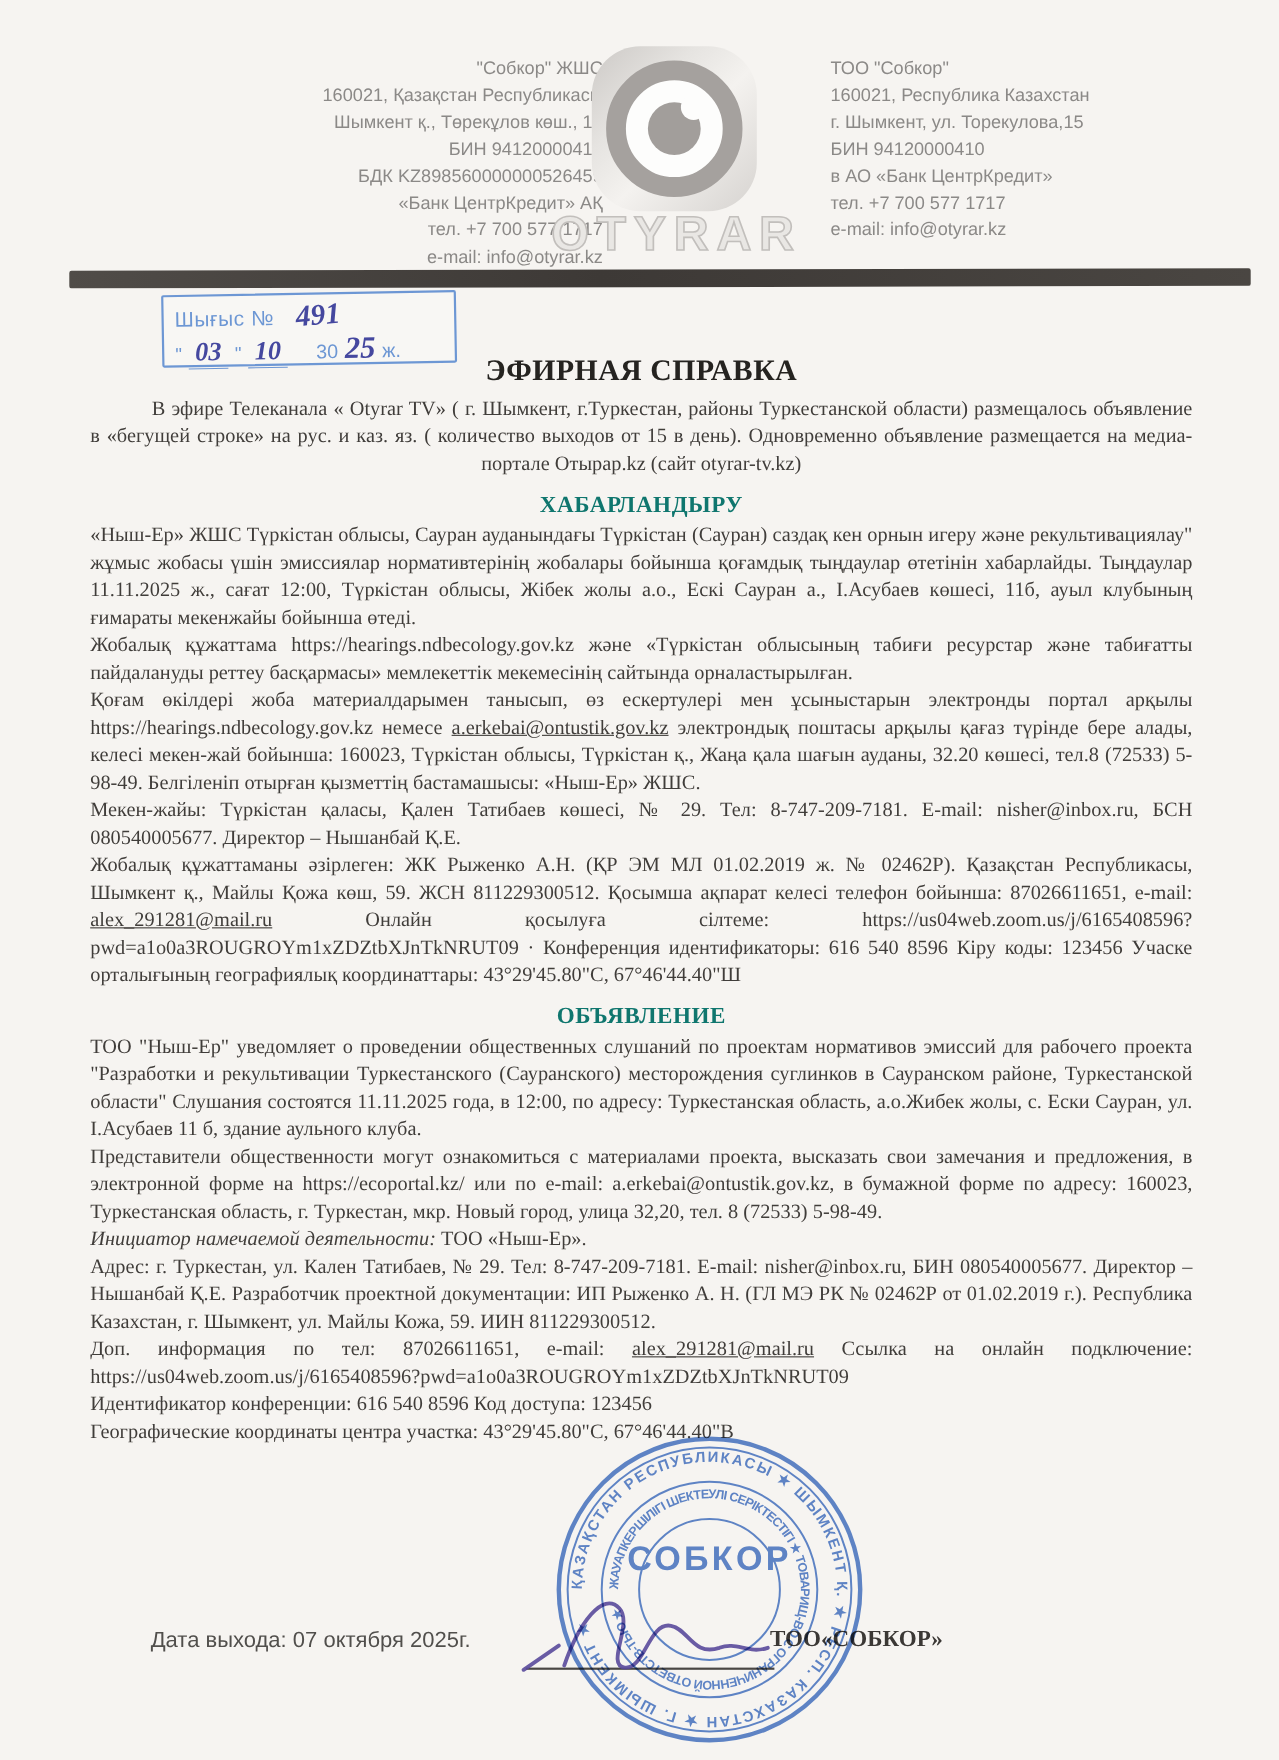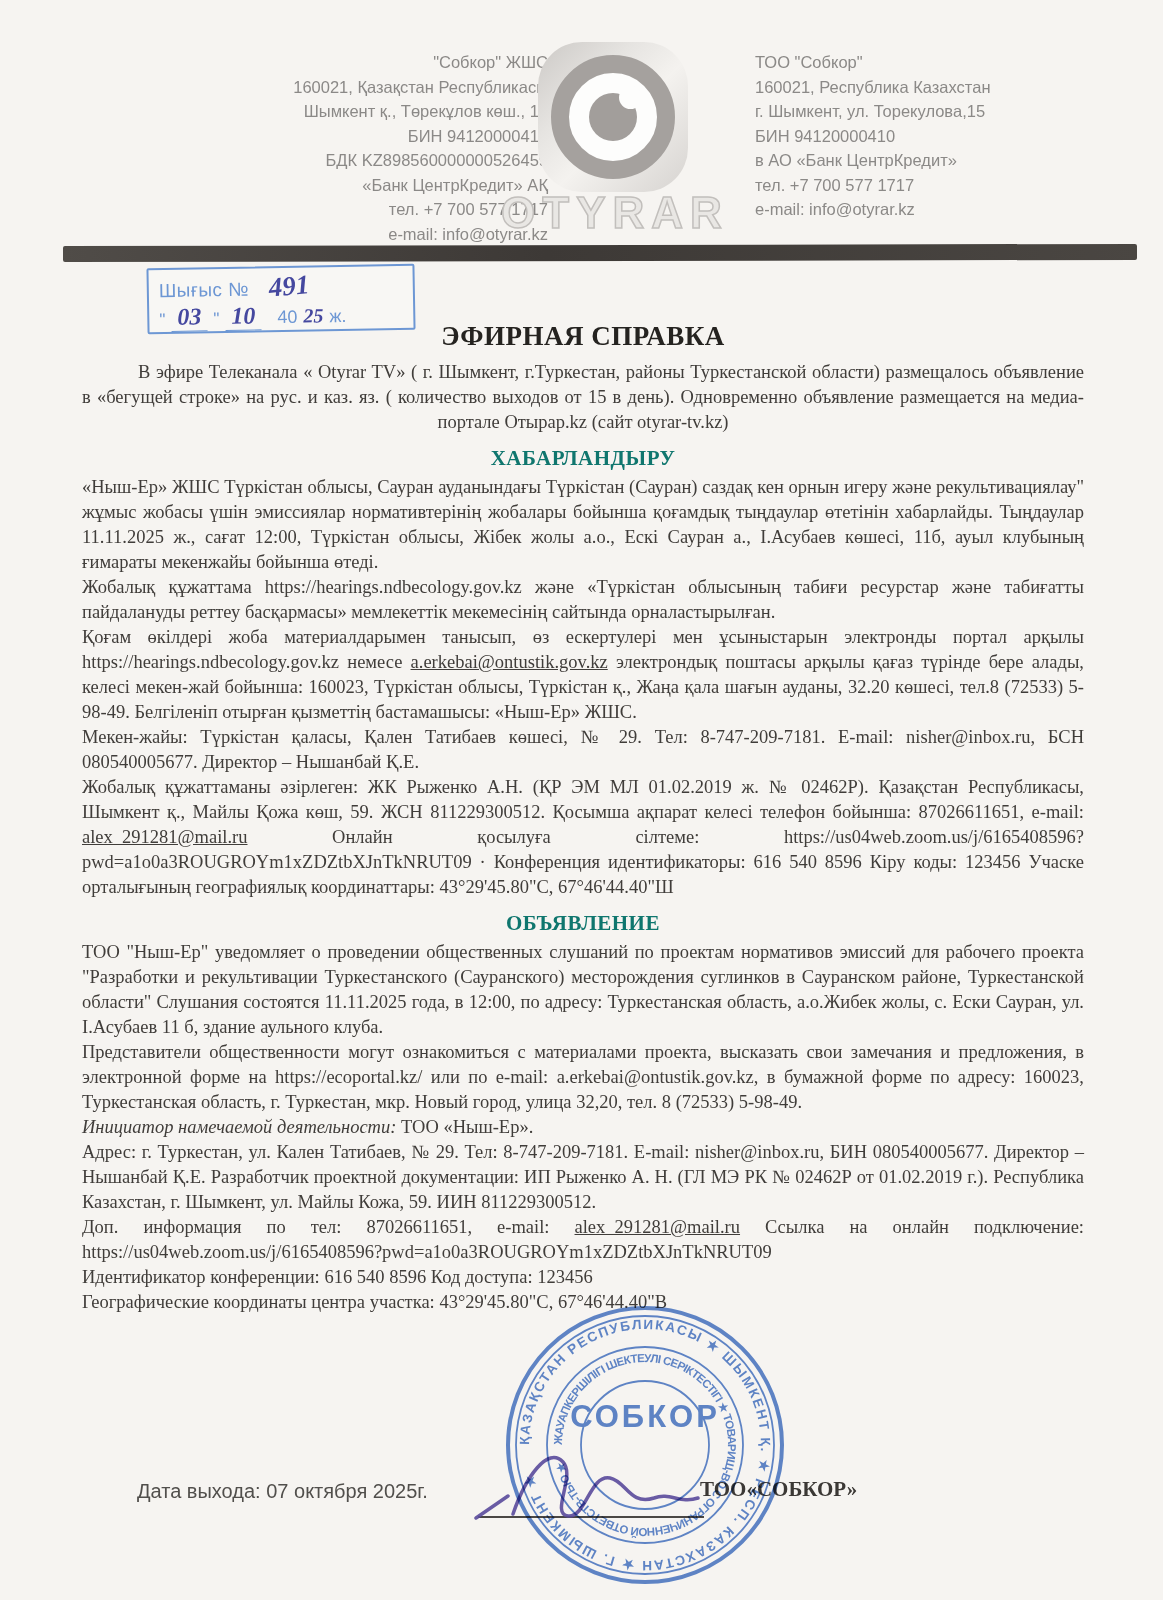--- a/index.html
+++ b/index.html
@@ -39,23 +39,23 @@
     border:2.5px solid #6d97d4;border-radius:2px;color:#6d97d4;
     font-family:"Liberation Sans",sans-serif;transform:rotate(-1deg);
     padding:3px 10px;box-sizing:border-box;background:rgba(255,255,255,0.25);
   }
   .out-row{display:flex;align-items:baseline;gap:6px;}
   .out-label{font-size:19px;letter-spacing:0.5px;}
   .hand{font-family:"Liberation Serif",serif;font-style:italic;font-weight:bold;color:#45489f;}
   .out-number{font-size:27px;transform:rotate(-4deg);margin-left:14px;}
   .out-q{font-size:17px;}
   .out-day,.out-month{font-size:24px;padding:0 6px;border-bottom:1.5px solid #6d97d4;}
-  .out-month{margin-right:10px;}
+  .out-month{margin-right:20px;}
   .out-yearprefix,.out-suffix{font-size:18px;}
-  .out-year{font-size:20px;}
+  .out-year{font-size:28px;}
   
   .content{
     position:absolute;left:82px;top:320px;width:1002px;
     font-size:18.5px;line-height:25px;text-align:justify;color:#403d3a;
   }
   .doc-title{text-align:center;text-align-last:center;font-size:27px;font-weight:bold;
     color:#252320;letter-spacing:0.5px;margin:0 0 8px;line-height:32px;}
   .intro{margin:0;text-indent:56px;text-align:justify;text-align-last:center;}
   .sec-heading{font-size:21px;font-weight:bold;text-align:center;text-align-last:center;
     margin:11px 0 4px;color:#0f766e;letter-spacing:0.5px;}
@@ -110,21 +110,21 @@
   <div class="out-stamp">
     <div class="out-row">
       <span class="out-label">Шығыс №</span>
       <span class="hand out-number">491</span>
     </div>
     <div class="out-row">
       <span class="out-q">"</span>
       <span class="hand out-day">03</span>
       <span class="out-q">"</span>
       <span class="hand out-month">10</span>
-      <span class="out-yearprefix">40</span>
+      <span class="out-yearprefix">30</span>
       <span class="hand out-year">25</span>
       <span class="out-suffix">ж.</span>
     </div>
   </div>
 
   <div class="content">
     <div class="doc-title">ЭФИРНАЯ СПРАВКА</div>
     <p class="intro body-p">В эфире Телеканала « Otyrar TV» ( г. Шымкент, г.Туркестан, районы Туркестанской области)  размещалось объявление в «бегущей строке»  на рус. и каз. яз. ( количество выходов от 15 в день). Одновременно  объявление размещается  на медиа-портале Отырар.kz (сайт otyrar-tv.kz)</p>
     <div>
         <div class="sec-heading">ХАБАРЛАНДЫРУ</div>

